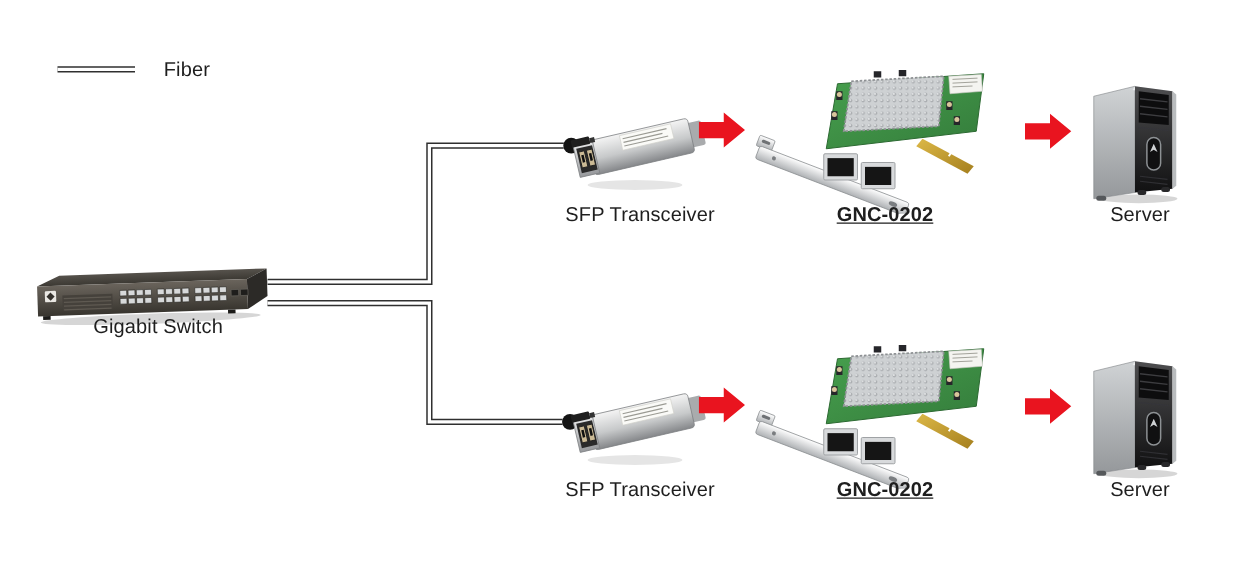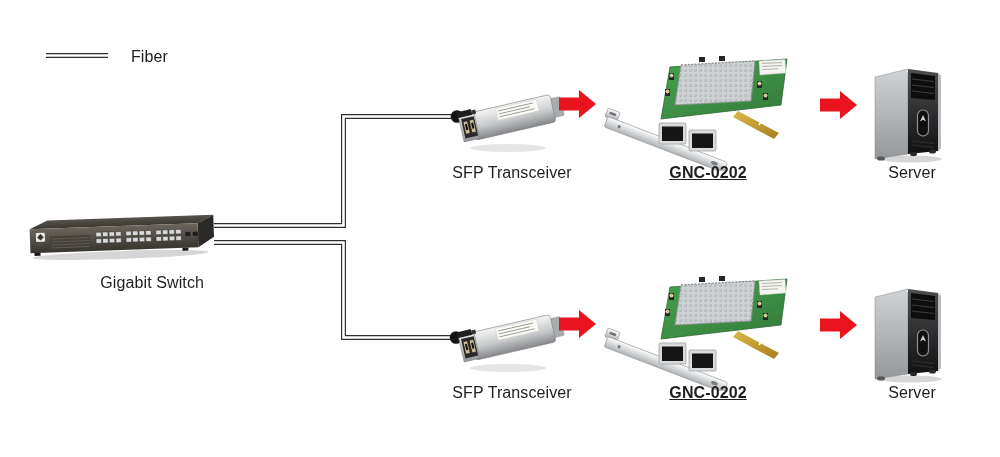--- a/index.html
+++ b/index.html
@@ -224,21 +224,21 @@
     <svg class="abs" style="left:45px;top:50px;" width="64" height="11">
       <path class="fib-dark" d="M1,5.5 H63"></path>
       <path class="fib-lite" d="M1,5.5 H63"></path>
     </svg>
     <div class="lbl left" style="left:131px;top:47px;">Fiber</div>
   </div>
 
   <svg class="abs" style="left:24px;top:208px;" width="192" height="58" viewBox="0 0 192 58">
     <use href="#def-switch"></use>
   </svg>
-  <div class="lbl" style="left:49px;top:273px;width:155px;text-align:right;">Gigabit Switch</div>
+  <div class="lbl" style="left:49px;top:252px;width:155px;">Gigabit Switch</div>
 
   <div>
     <svg class="abs" style="left:452px;top:78px;" width="118" height="82" viewBox="0 0 118 82">
         <use href="#def-sfp"></use>
       </svg>
     <div class="lbl" style="left:437px;top:163px;width:150px;">SFP Transceiver</div>
 
     <svg class="abs" style="left:559px;top:89px;" width="38" height="30" viewBox="0 0 38 30">
         <use href="#def-arrow"></use>
       </svg>

